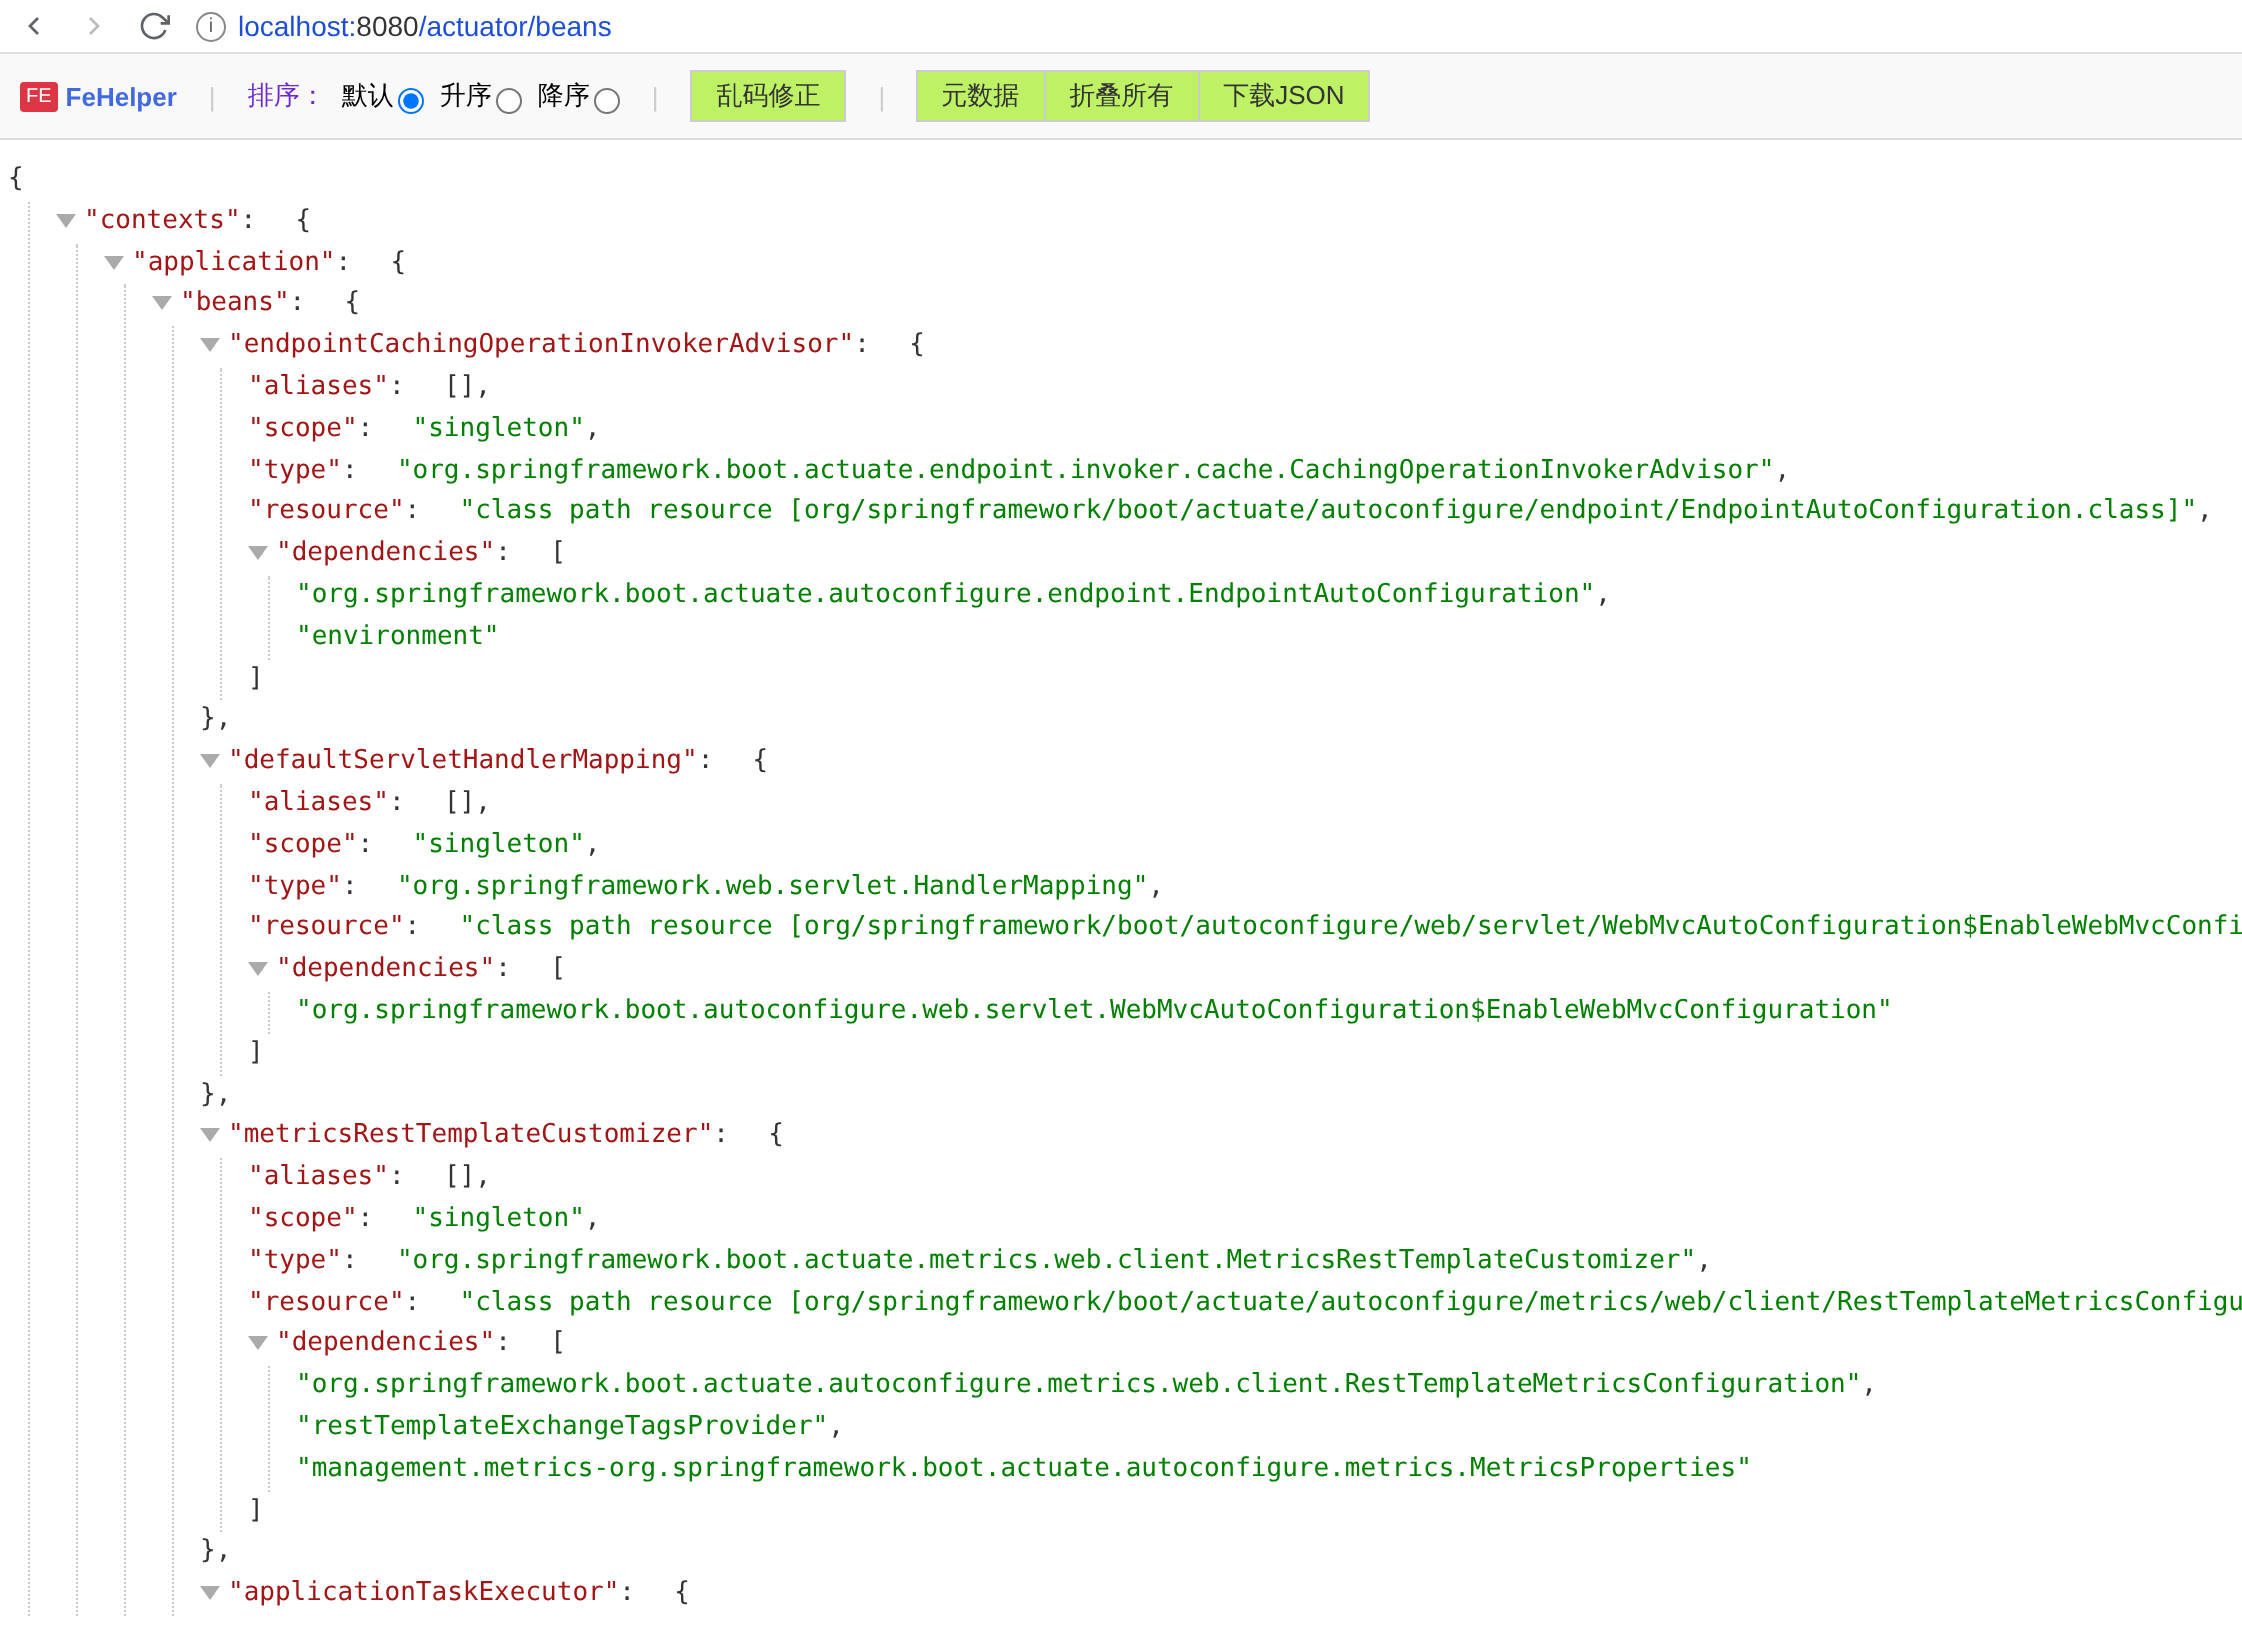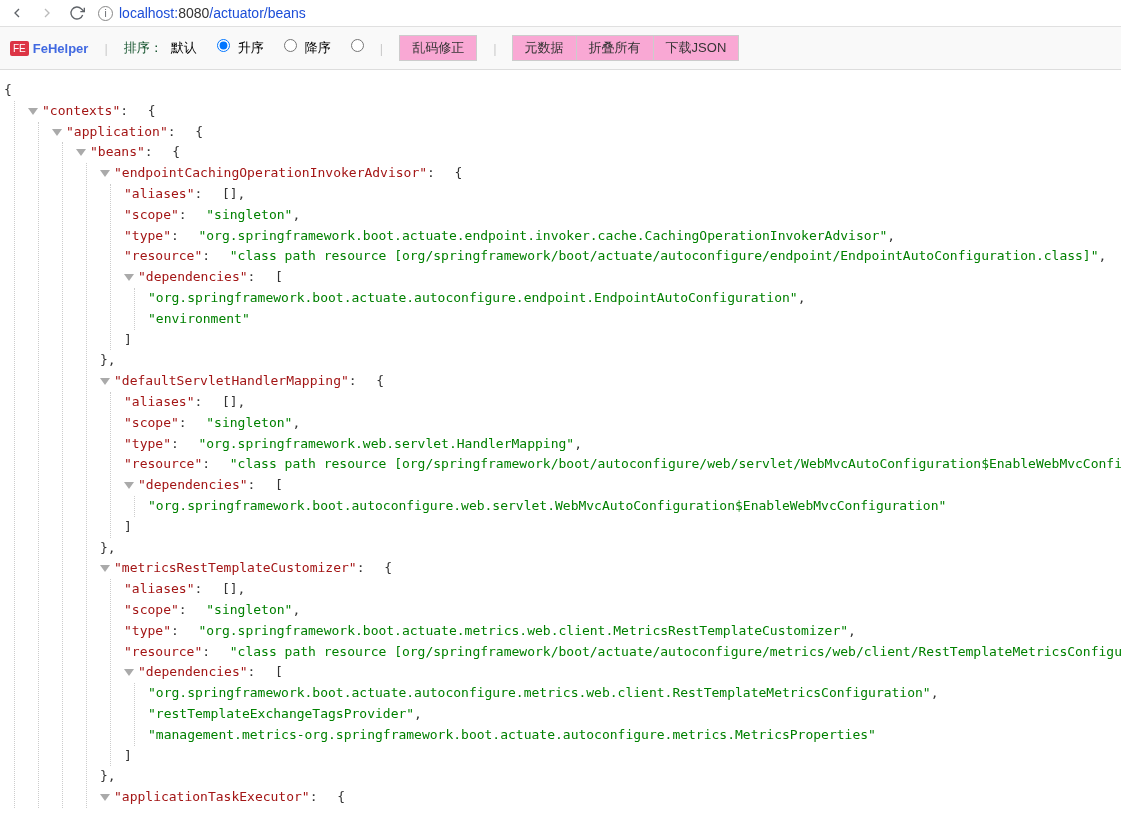--- a/index.html
+++ b/index.html
@@ -36,25 +36,25 @@
     }
     .fe-badge {
       background: #dc3545;
       color: #fff;
       font-size: 10px;
       padding: 2px 3px;
       border-radius: 2px;
       font-weight: normal;
     }
     .divider { color: #ccc; margin: 0 8px; }
-    .sort-label { color: #14532d; font-size: 13px; text-align: right; }
-    .radio-item { display: flex; align-items: flex-start; gap: 20px; cursor: pointer; font-size: 13px; }
+    .sort-label { color: #6d28d9; font-size: 13px; text-align: right; }
+    .radio-item { display: flex; align-items: flex-end; gap: 2px; cursor: pointer; font-size: 13px; }
     input[type="radio"] { cursor: pointer; }
     .btn {
-      background: #f9a8d4;
+      background: #bef264;
       border: 1px solid #ccc;
       padding: 3px 12px;
       font-size: 13px;
       cursor: pointer;
       color: #333;
     }
     .btn-group { display: flex; }
     .btn-group .btn { border-radius: 0; margin-left: -1px; }
     
     .json-viewer {

